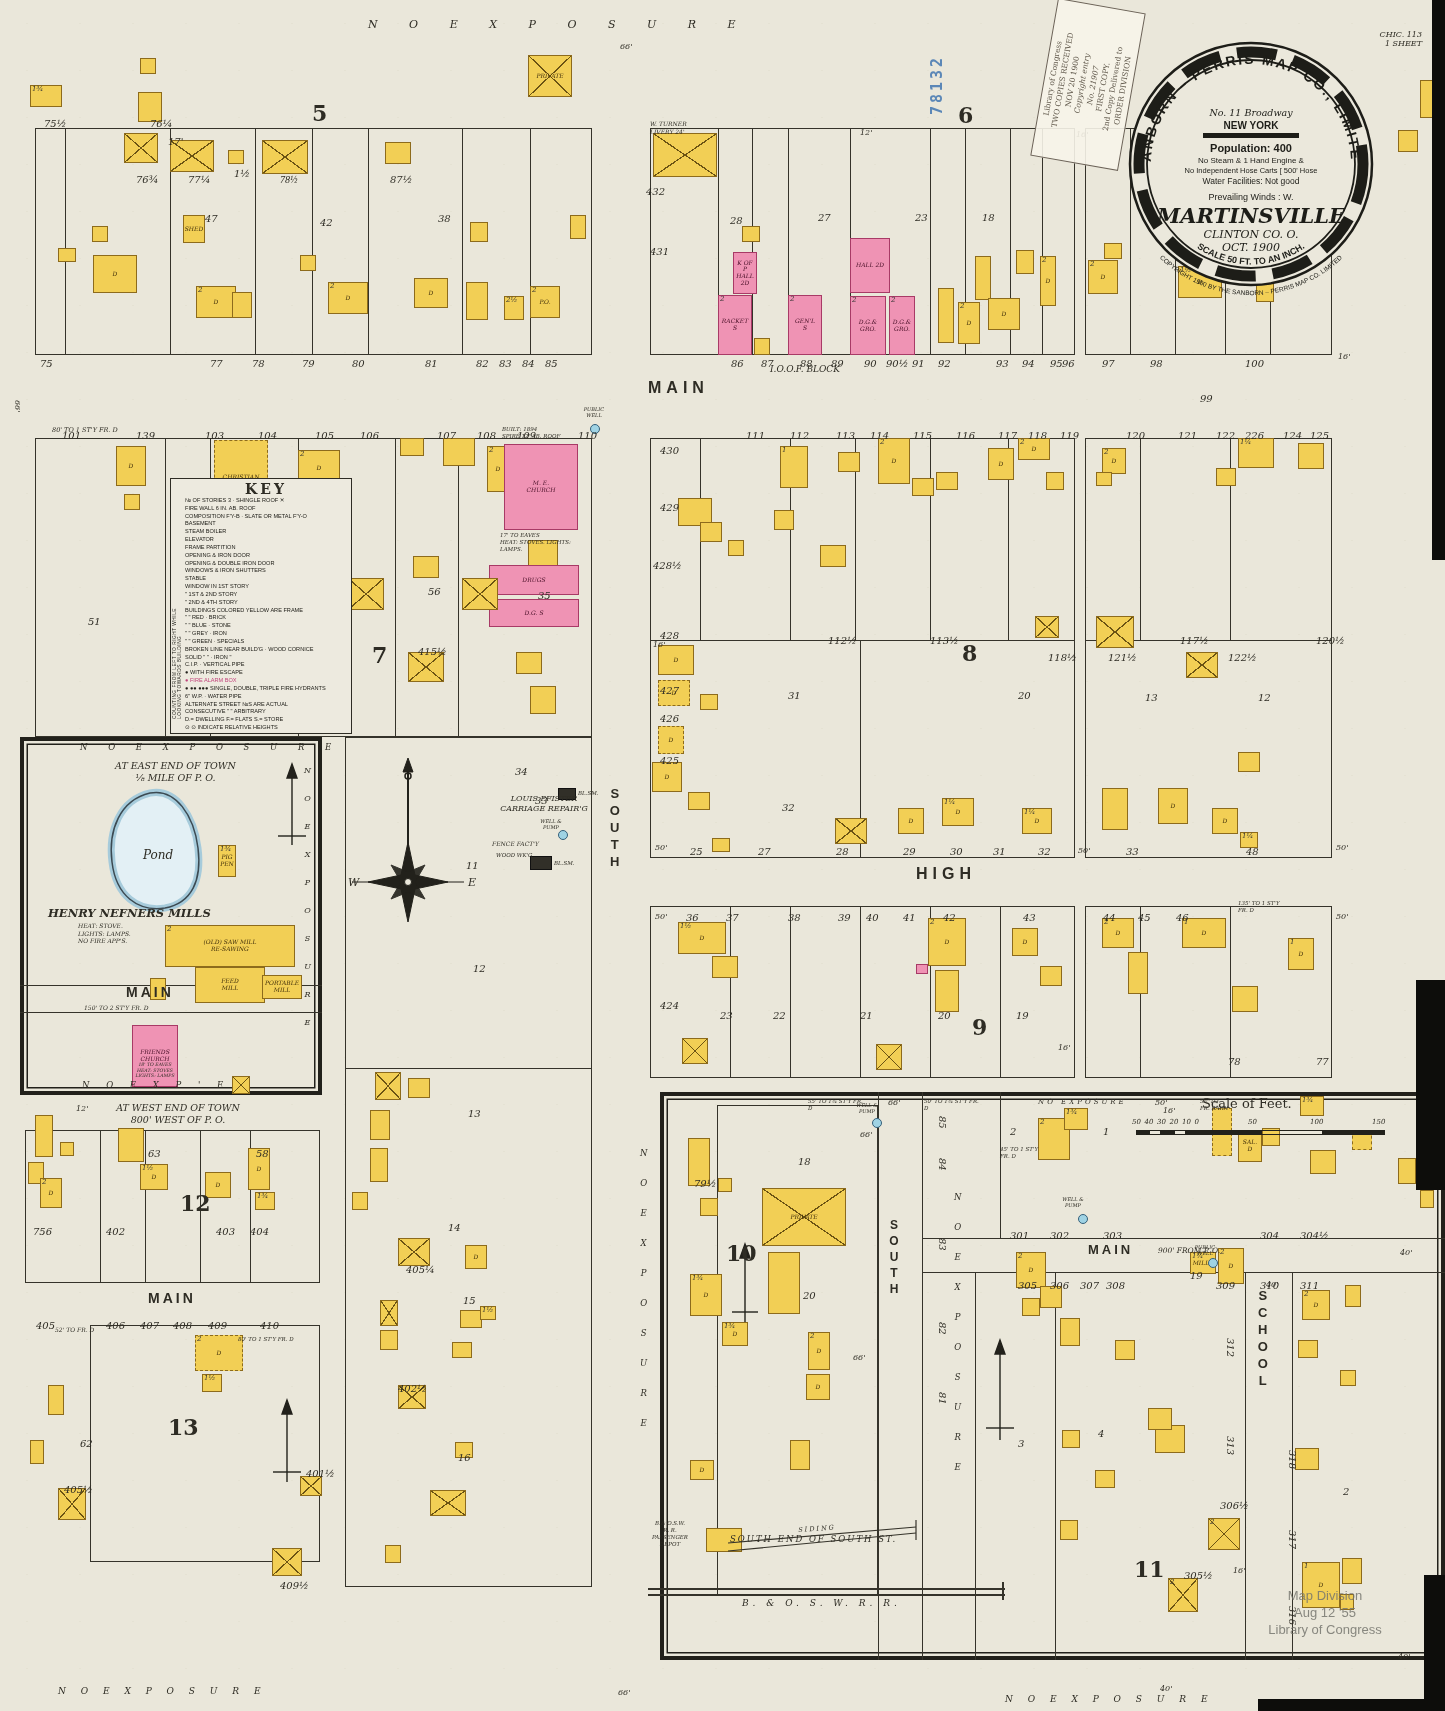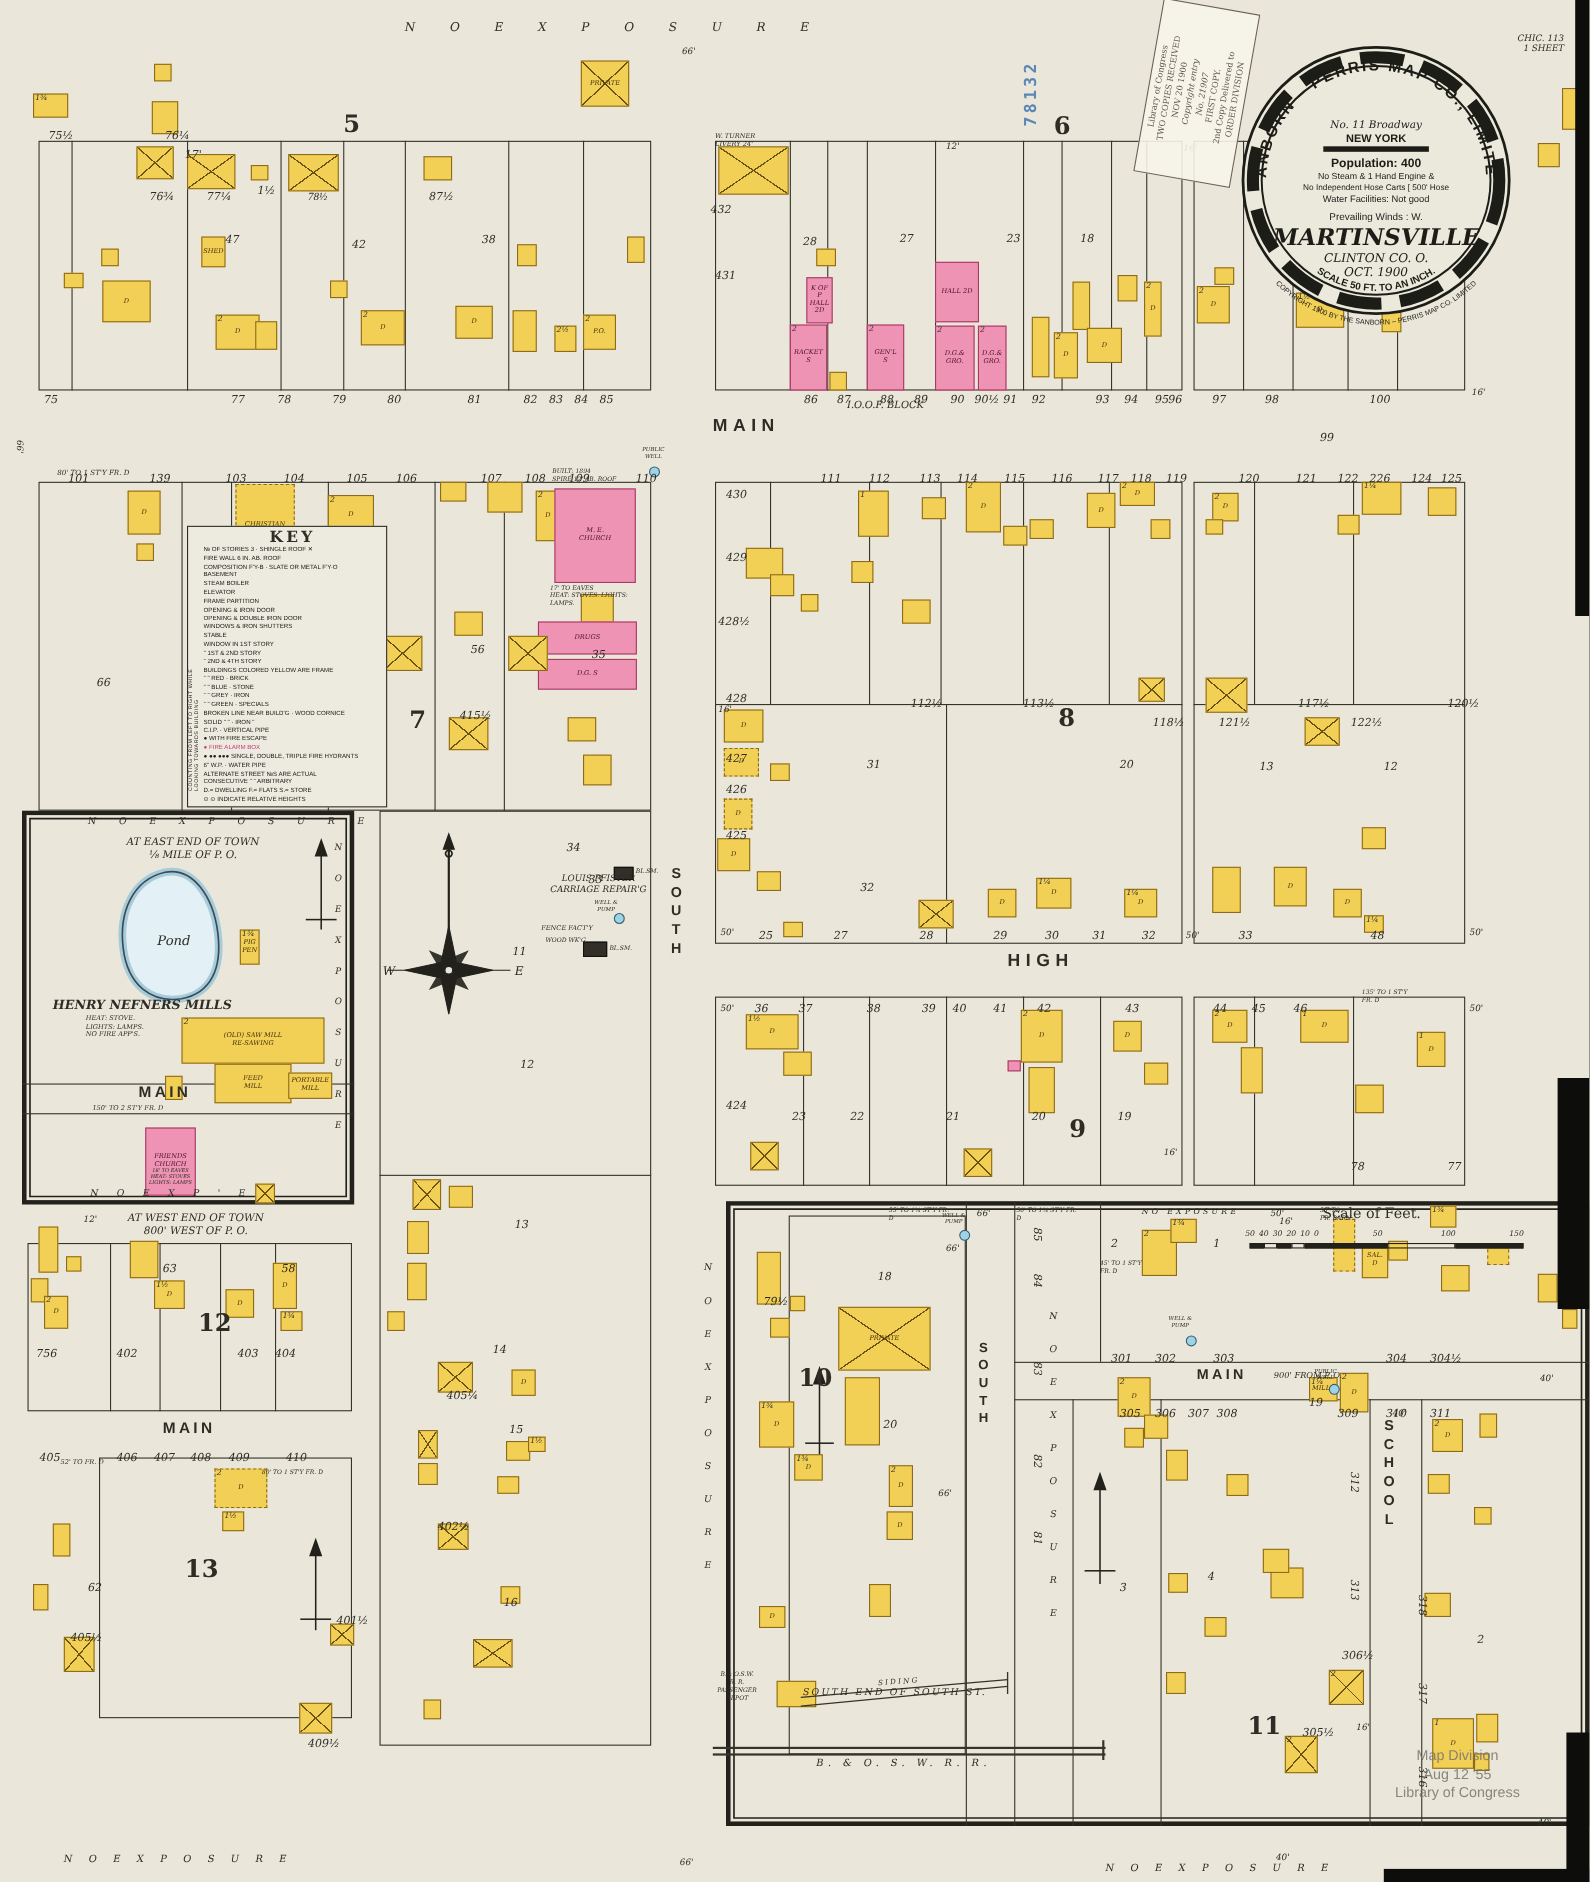--- a/index.html
+++ b/index.html
@@ -782,21 +782,21 @@
     <div class="lot" style="left: 1180px; top: 635px;">117½</div>
     <div class="lot" style="left: 1316px; top: 635px;">120½</div>
     <div class="lot" style="left: 1048px; top: 652px;">118½</div>
     <div class="lot" style="left: 1108px; top: 652px;">121½</div>
     <div class="lot" style="left: 1228px; top: 652px;">122½</div>
     <div class="lot" style="left: 788px; top: 690px;">31</div>
     <div class="lot" style="left: 1018px; top: 690px;">20</div>
     <div class="lot" style="left: 1145px; top: 692px;">13</div>
     <div class="lot" style="left: 1258px; top: 692px;">12</div>
     <div class="lot" style="left: 782px; top: 802px;">32</div>
-    <div class="lot" style="left: 88px; top: 616px;">66</div>
+    <div class="lot" style="left: 88px; top: 616px;">51</div>
     <div class="lot" style="left: 535px; top: 795px;">33</div>
     <div class="lot" style="left: 515px; top: 766px;">34</div>
     <div class="lot" style="left: 538px; top: 590px;">35</div>
     <div class="lot" style="left: 333px; top: 586px;">43</div>
     <div class="lot" style="left: 428px; top: 586px;">56</div>
     <div class="lot" style="left: 466px; top: 860px;">11</div>
     <div class="lot" style="left: 473px; top: 963px;">12</div>
     <div class="lot" style="left: 468px; top: 1108px;">13</div>
     <div class="lot" style="left: 448px; top: 1222px;">14</div>
     <div class="lot" style="left: 463px; top: 1295px;">15</div>

